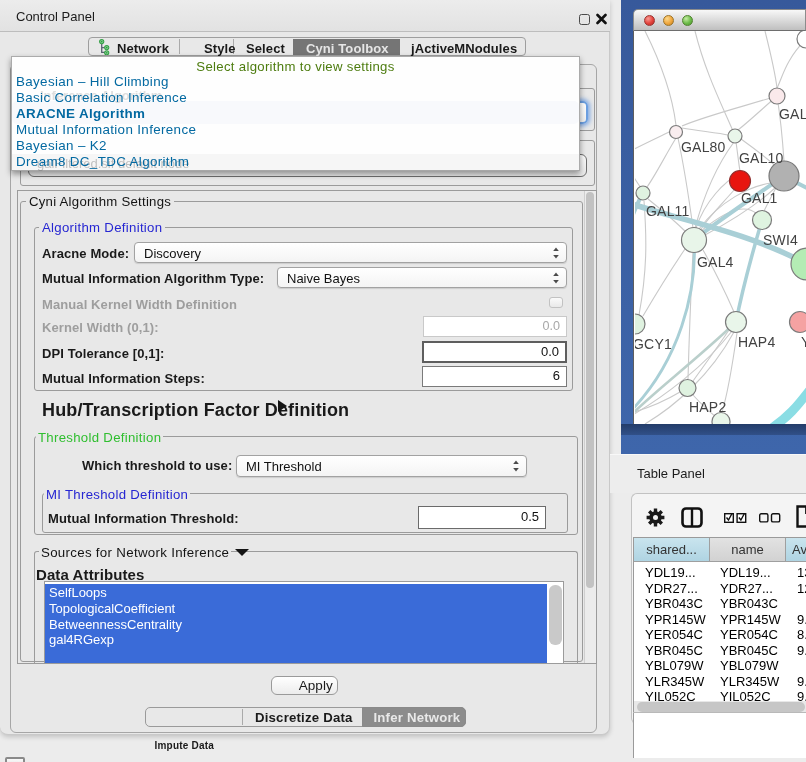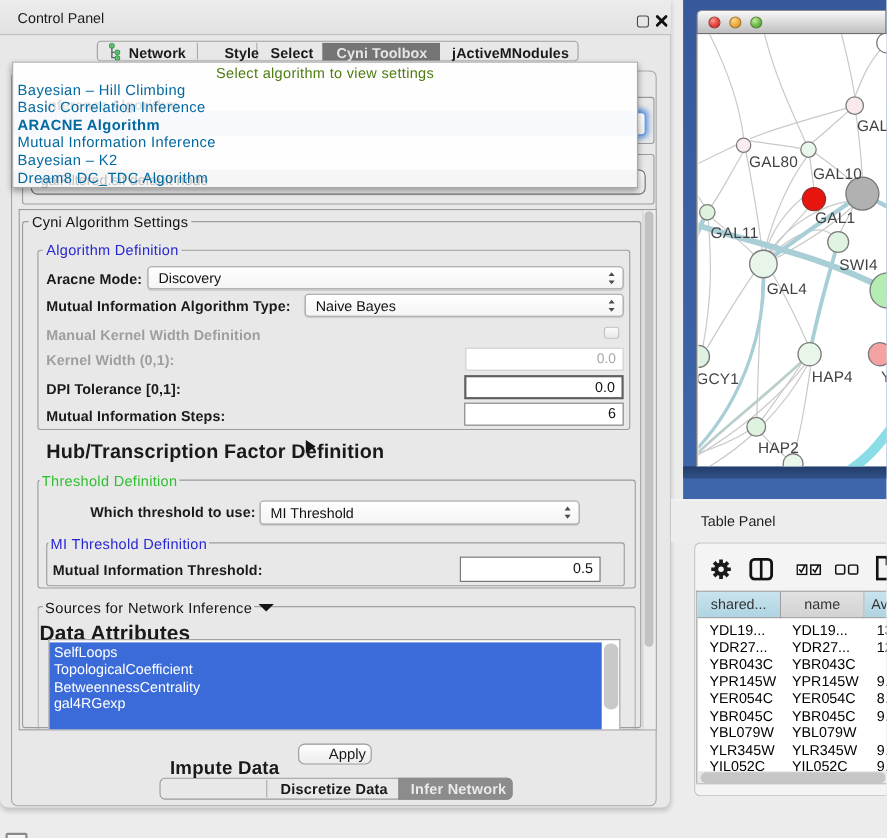--- a/index.html
+++ b/index.html
@@ -109,21 +109,21 @@
 
 <div class="grp" style="left:42px;top:493px;width:526px;height:40px;"></div>
 <div class="abs" style="left:44px;top:487px;background:#E8E8E8;padding:0 2px;font:13.2px 'Liberation Sans',sans-serif;color:#2626d2;letter-spacing:0.3px;">MI Threshold Definition</div>
 <div class="abs lbl" style="left:48px;top:511px;">Mutual Information Threshold:</div>
 <div class="fld" style="left:418px;top:506px;width:128px;height:23px;border:1.5px solid #6b6b6b;line-height:20px;font-size:13px;">0.5</div>
 
 <div class="grp" style="left:34px;top:551px;width:544px;height:112px;border-bottom:none;border-radius:3px 3px 0 0;"></div>
 <div class="abs" style="left:39px;top:545px;background:#E8E8E8;padding:0 2px;font:13.3px 'Liberation Sans',sans-serif;color:#141414;letter-spacing:0.3px;">Sources for Network Inference</div>
 <div class="abs" style="left:235px;top:549px;width:0;height:0;border-top:7px solid #141414;border-left:7px solid transparent;border-right:7px solid transparent;"></div>
 
-<div class="abs lbl" style="left:36px;top:566px;font-size:19px;">Data Attributes</div>
+<div class="abs lbl" style="left:36px;top:566px;font-size:15px;">Data Attributes</div>
 
 <div class="abs" style="left:44px;top:581px;width:520px;height:82px;background:#fff;border:1px solid #9b9b9b;border-bottom:none;"></div>
 <div class="abs" style="left:45px;top:583.5px;width:502px;height:79px;background:#3A6BD8;"></div>
 <div class="abs" style="left:49px;top:585px;font:13px 'Liberation Sans',sans-serif;color:#fff;line-height:15.8px;white-space:nowrap;">SelfLoops<br>TopologicalCoefficient<br>BetweennessCentrality<br>gal4RGexp</div>
 <div class="abs" style="left:549px;top:584.5px;width:12.5px;height:60px;background:#C9C9C9;border-radius:6px;"></div>
 
 <div class="abs" style="left:11px;top:56px;width:569px;height:115px;background:#FEFEFE;border:1px solid #ababab;box-shadow:0 3px 6px rgba(0,0,0,0.4);"></div>
 <div class="abs" style="left:12px;top:101px;width:567px;height:23px;background:rgba(130,165,225,0.05);border-radius:5px;"></div>
 <div class="abs" style="left:12px;top:154px;width:567px;height:17px;background:rgba(120,120,120,0.06);"></div>
 <div class="abs" style="left:40px;top:88px;font:bold 13px 'Liberation Sans',sans-serif;color:rgba(110,110,110,0.22);">Inference Algorithm</div>
@@ -136,21 +136,21 @@
 Mutual Information Inference<br>
 Bayesian – K2<br>
 Dream8 DC_TDC Algorithm
 </div>
 
 <div class="abs" style="left:271px;top:675.5px;width:66.5px;height:19.5px;background:linear-gradient(#ffffff,#ececec);border:1.5px solid #9a9a9a;border-radius:6px;text-align:center;font:13.5px 'Liberation Sans',sans-serif;color:#1a1a1a;line-height:17px;padding-left:23px;">Apply</div>
 
 <div class="abs" style="left:144.5px;top:706.5px;width:321.5px;height:20.5px;background:#E8E8E8;border:1px solid #9a9a9a;border-radius:5px;"></div>
 <div class="abs" style="left:241.5px;top:708.5px;width:1px;height:16px;background:#aaa;"></div>
 <div class="abs" style="left:361.5px;top:706.5px;width:104.5px;height:20.5px;background:#8C8C8C;border-radius:0 5px 5px 0;border:1px solid #8a8a8a;"></div>
-<div class="abs lbl" style="left:154.5px;top:689px;font-size:17px;letter-spacing:0.2px;">Impute Data</div>
+<div class="abs lbl" style="left:154.5px;top:740px;font-size:10px;letter-spacing:0.2px;">Impute Data</div>
 <div class="abs lbl" style="left:255px;top:710px;font-size:13.2px;letter-spacing:0.2px;">Discretize Data</div>
 <div class="abs lbl" style="left:373.5px;top:710px;font-size:13.2px;letter-spacing:0.2px;color:#E9E9E9;">Infer Network</div>
 
 <div class="abs" style="left:5px;top:757px;width:20px;height:14px;background:linear-gradient(#fafafa,#d8d8d8);border:2px solid #8a8a8a;border-radius:2px;"></div>
 
 <div class="abs" style="left:621px;top:0;width:185px;height:454px;background:linear-gradient(#37599B,#3E66AB);"></div>
 
 <div class="abs" style="left:621px;top:424px;width:185px;height:11px;background:linear-gradient(#233C69,#315088);"></div>
 
 <div class="abs" style="left:633px;top:9px;width:173px;height:22px;background:linear-gradient(#F8F8F8,#BFBFBF);border:1px solid #8c8c8c;border-bottom:1px solid #6e6e6e;border-radius:5px 0 0 0;"></div>
@@ -263,21 +263,21 @@
 </svg>
 <svg class="abs" style="left:759px;top:512.5px;" width="22" height="10" viewBox="0 0 22 10">
   <rect x="0.7" y="0.7" width="8.2" height="8.2" rx="1.5" fill="none" stroke="#111" stroke-width="1.4"></rect>
   <rect x="12.5" y="0.7" width="8.2" height="8.2" rx="1.5" fill="none" stroke="#111" stroke-width="1.4"></rect>
 </svg>
 <svg class="abs" style="left:796px;top:505px;" width="18" height="23" viewBox="0 0 18 23">
   <path d="M1.5 1.5 H10 L16.5 8 V21.5 H1.5 Z" fill="none" stroke="#111" stroke-width="2.4"></path>
   <path d="M10 1.5 V8 H16.5" fill="none" stroke="#111" stroke-width="1.8"></path>
 </svg>
 
-<div class="abs" style="left:633px;top:537px;width:173px;height:175px;background:#fff;border-top:1px solid #9a9a9a;border-left:1px solid #9a9a9a;overflow:hidden;">
+<div class="abs" style="left:633px;top:537px;width:173px;height:221px;background:#fff;border-top:1px solid #9a9a9a;border-left:1px solid #9a9a9a;overflow:hidden;">
 
   <div class="abs" style="left:0;top:0;width:76px;height:24px;background:linear-gradient(#C9E4EE,#AFD4E2);border-right:1px solid #9f9f9f;border-bottom:1px solid #9f9f9f;text-align:center;font:13px 'Liberation Sans',sans-serif;color:#333;line-height:23px;">shared...</div>
   <div class="abs" style="left:76px;top:0;width:76px;height:24px;background:linear-gradient(#E2E2E2,#D2D2D2);border-right:1px solid #9f9f9f;border-bottom:1px solid #9f9f9f;text-align:center;font:13px 'Liberation Sans',sans-serif;color:#333;line-height:23px;">name</div>
   <div class="abs" style="left:152px;top:0;width:21px;height:24px;background:linear-gradient(#C9E4EE,#AFD4E2);border-bottom:1px solid #9f9f9f;font:13px 'Liberation Sans',sans-serif;color:#333;line-height:23px;padding-left:6px;">Av</div>
 
   <div class="abs" style="left:11px;top:27px;font:13px 'Liberation Sans',sans-serif;color:#000;line-height:15.55px;white-space:nowrap;">YDL19...<br>YDR27...<br>YBR043C<br>YPR145W<br>YER054C<br>YBR045C<br>YBL079W<br>YLR345W<br>YIL052C</div>
   <div class="abs" style="left:86px;top:27px;font:13px 'Liberation Sans',sans-serif;color:#000;line-height:15.55px;white-space:nowrap;">YDL19...<br>YDR27...<br>YBR043C<br>YPR145W<br>YER054C<br>YBR045C<br>YBL079W<br>YLR345W<br>YIL052C</div>
   <div class="abs" style="left:163px;top:27px;font:13px 'Liberation Sans',sans-serif;color:#000;line-height:15.55px;white-space:nowrap;">13<br>12<br><br>9.<br>8.<br>9.<br><br>9.<br>9.</div>
 
   <div class="abs" style="left:0;top:163px;width:173px;height:12px;background:#E8E8E8;"></div>

